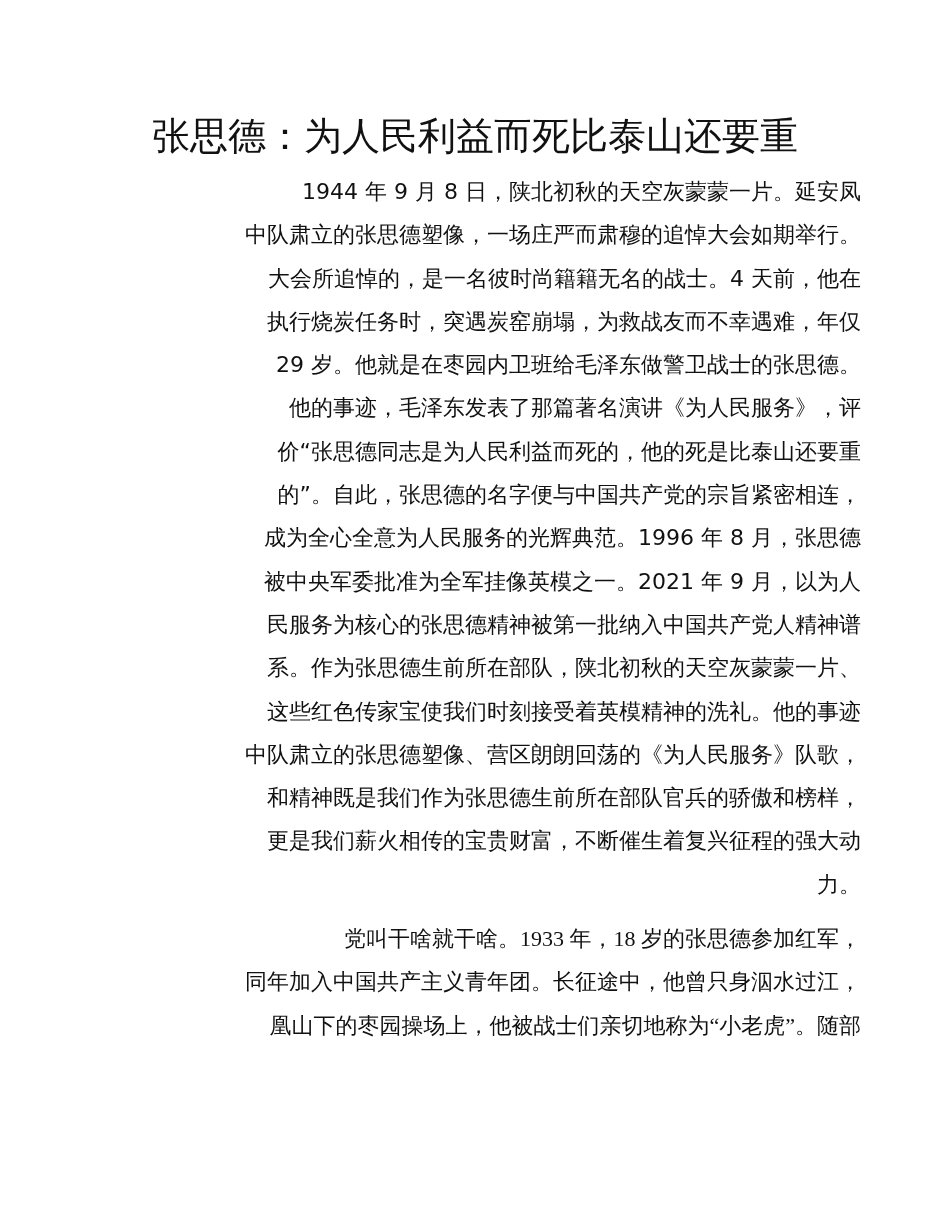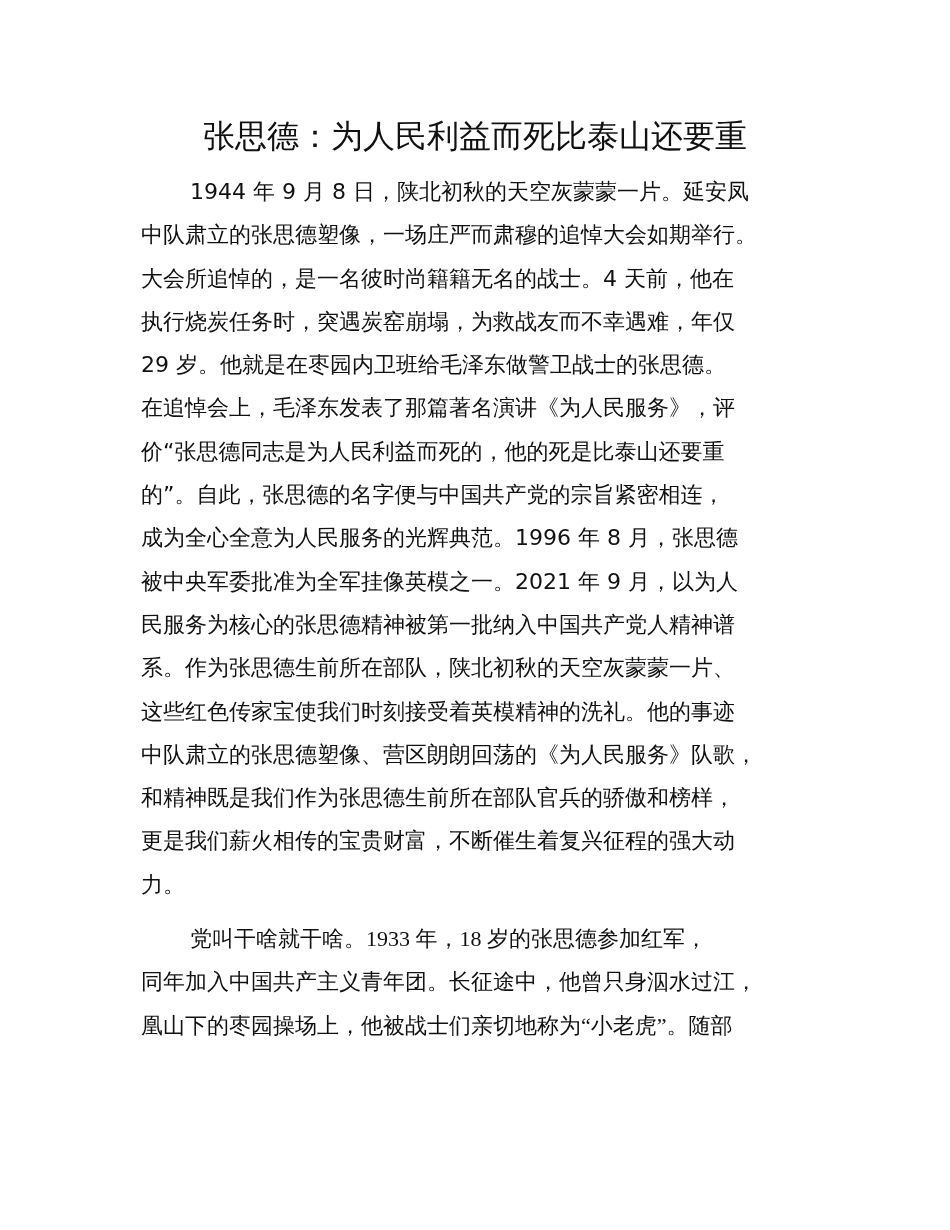--- a/index.html
+++ b/index.html
@@ -22,58 +22,59 @@
       width: 950px;
       height: 1230px;
       background: #ffffff;
     }
     .title {
       position: absolute;
       left: 0;
       width: 950px;
       top: 114px;
       text-align: center;
-      font-size: 32px;
+      font-size: 38px;
       line-height: 44px;
       color: #111111;
       white-space: nowrap;
     }
     .para {
       position: absolute;
       left: 141px;
       width: 720px;
     }
     .line {
       display: block;
       height: 43.3px;
       font-size: 22px;
       line-height: 43.3px;
       white-space: nowrap;
       color: #111111;
+      text-align: right;
     }
     .line.indent {
       padding-left: 49px;
     }
     #para-1 { top: 170px; }
     #para-2 { top: 917px; font-family: Liberation Serif, serif; }
   </style>
 </head>
 <body>
 
 <div class="page">
 
   <h1 class="title" style="margin:0;font-weight:normal;">张思德：为人民利益而死比泰山还要重</h1>
 
   <div class="para" id="para-1">
     <span class="line indent">1944 年 9 月 8 日，陕北初秋的天空灰蒙蒙一片。延安凤</span>
     <span class="line">中队肃立的张思德塑像，一场庄严而肃穆的追悼大会如期举行。</span>
     <span class="line">大会所追悼的，是一名彼时尚籍籍无名的战士。4 天前，他在</span>
     <span class="line">执行烧炭任务时，突遇炭窑崩塌，为救战友而不幸遇难，年仅</span>
     <span class="line">29 岁。他就是在枣园内卫班给毛泽东做警卫战士的张思德。</span>
-    <span class="line">在追悼会上，毛泽东发表了那篇著名演讲《为人民服务》，评</span>
+    <span class="line">他的事迹，毛泽东发表了那篇著名演讲《为人民服务》，评</span>
     <span class="line">价“张思德同志是为人民利益而死的，他的死是比泰山还要重</span>
     <span class="line">的”。自此，张思德的名字便与中国共产党的宗旨紧密相连，</span>
     <span class="line">成为全心全意为人民服务的光辉典范。1996 年 8 月，张思德</span>
     <span class="line">被中央军委批准为全军挂像英模之一。2021 年 9 月，以为人</span>
     <span class="line">民服务为核心的张思德精神被第一批纳入中国共产党人精神谱</span>
     <span class="line">系。作为张思德生前所在部队，陕北初秋的天空灰蒙蒙一片、</span>
     <span class="line">这些红色传家宝使我们时刻接受着英模精神的洗礼。他的事迹</span>
     <span class="line">中队肃立的张思德塑像、营区朗朗回荡的《为人民服务》队歌，</span>
     <span class="line">和精神既是我们作为张思德生前所在部队官兵的骄傲和榜样，</span>
     <span class="line">更是我们薪火相传的宝贵财富，不断催生着复兴征程的强大动</span>

